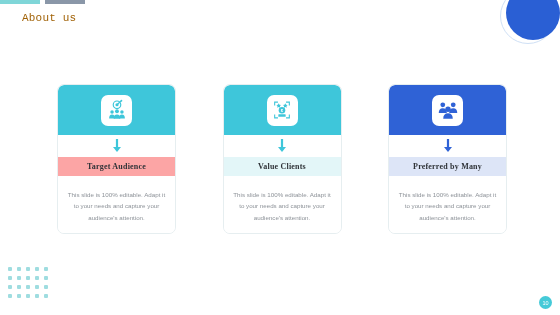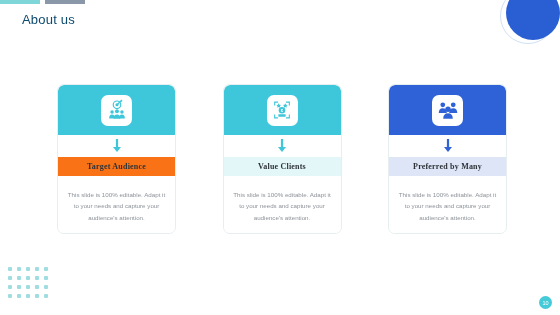--- a/index.html
+++ b/index.html
@@ -59,23 +59,23 @@
     top: 0px; left: 6px;
     width: 54px; height: 54px;
     border-radius: 50%;
     background: #2a5fd4;
   }
 
   
   .page-title {
     position: absolute;
     left: 22px; top: 12px;
-    font-family: Liberation Sans, sans-serif;
-    font-size: 13px;
-    color: #0c4a6e;
+    font-family: Liberation Mono, monospace;
+    font-size: 11px;
+    color: #a16207;
     letter-spacing: 0.2px;
   }
 
   
   .dot-grid {
     position: absolute;
     left: 8px; bottom: 14px;
     display: grid;
     grid-template-columns: repeat(5, 7px);
     grid-template-rows: repeat(4, 7px);
@@ -201,21 +201,21 @@
           <path d="M14.2 21.2 q0 -4.2 3.2 -4.2 q3.2 0 3.2 4.2 z" fill="#3ec6da"></path>
         </svg>
       </div>
     </div>
     <div class="arrow-zone">
       <svg width="10" height="14" viewBox="0 0 10 14">
         <path d="M5 0 L5 8.5" stroke="#3ec6da" stroke-width="2.2" fill="none"></path>
         <path d="M1 8 L5 13 L9 8 Z" fill="#3ec6da"></path>
       </svg>
     </div>
-    <div class="card-title-band" style="background:#f97316">
+    <div class="card-title-band" style="background:#fca5a5">
       <div class="card-title">Target Audience</div>
     </div>
     <div class="card-body">
       <div class="card-text">This slide is 100% editable. Adapt it to your needs and capture your audience's attention.</div>
     </div>
   </div>
 
   <div class="card">
     <div class="card-header" style="background:#3ec6da">
       <div class="icon-box">

